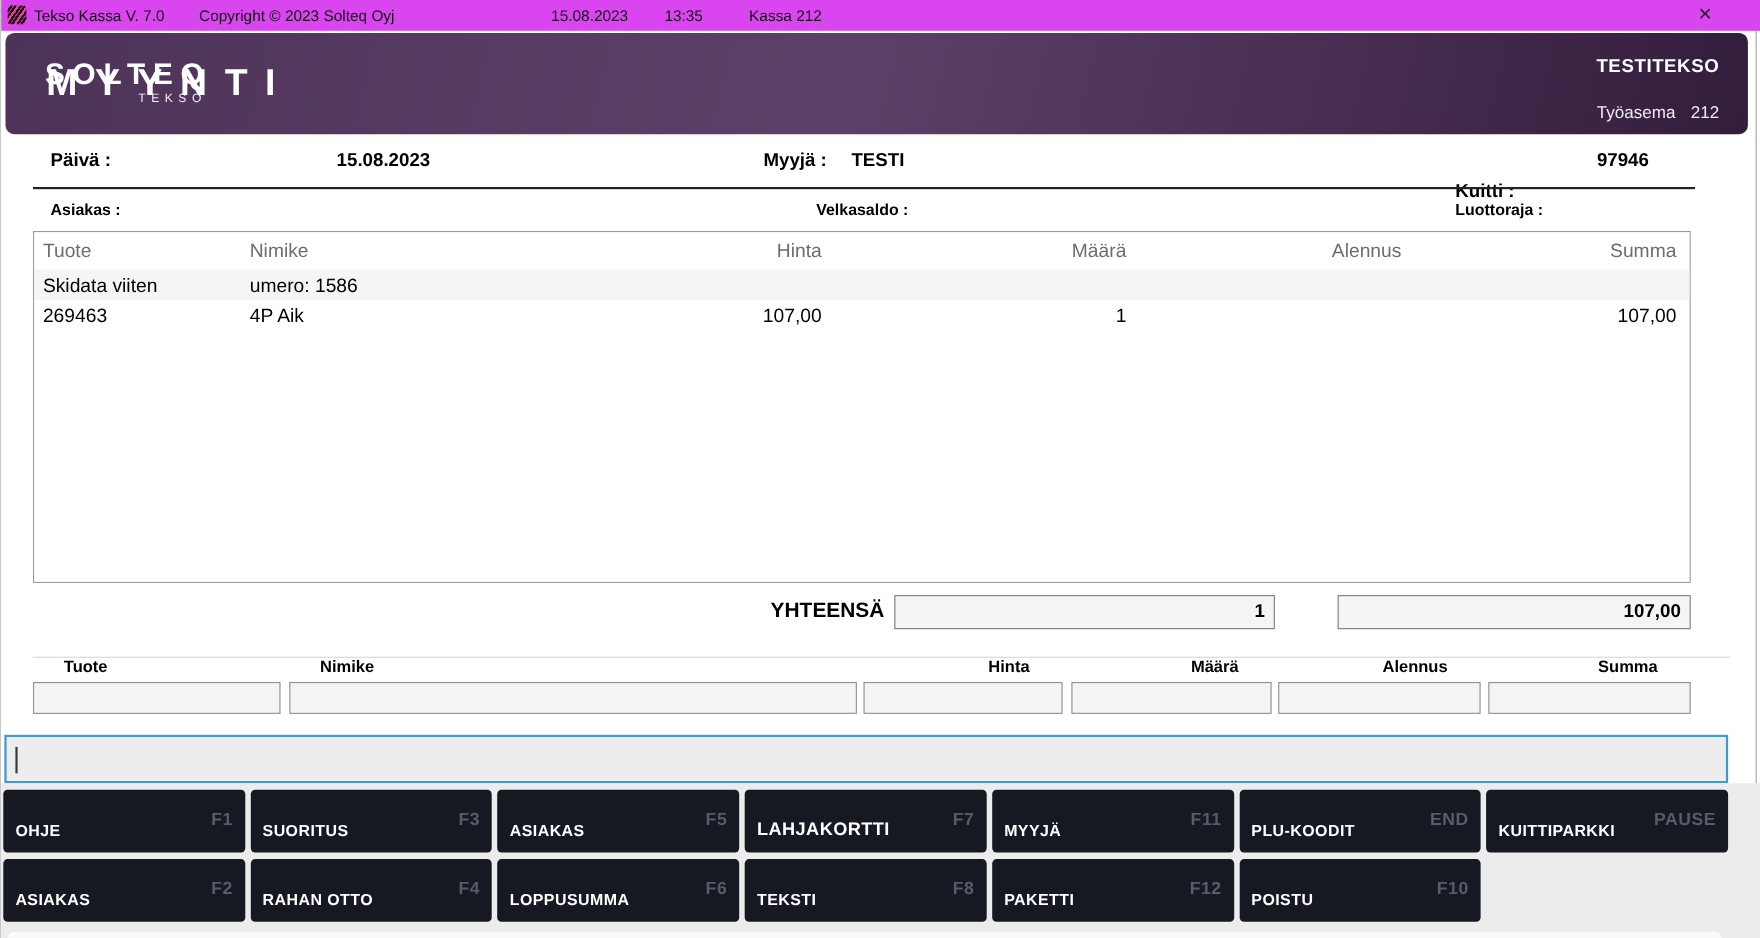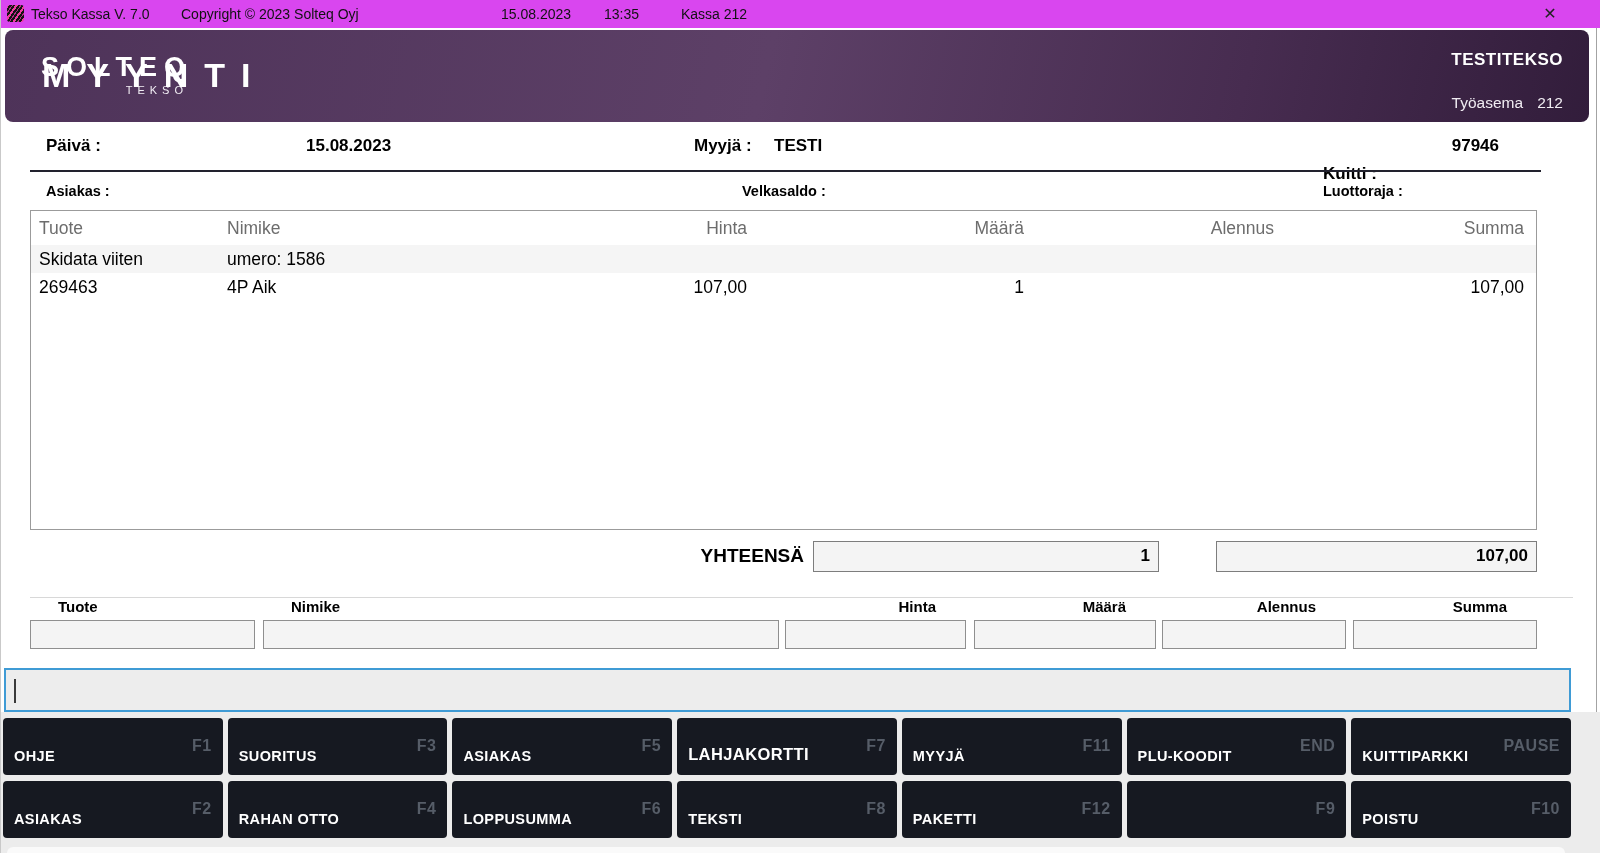--- a/index.html
+++ b/index.html
@@ -256,23 +256,19 @@
     </div>
     <div class="fkey">
       <span class="fk-label">TEKSTI</span>
       <span class="fk-key">F8</span>
     </div>
     <div class="fkey">
       <span class="fk-label">PAKETTI</span>
       <span class="fk-key">F12</span>
     </div>
     <div class="fkey">
-      <span class="fk-label"></span>
-      <span class="fk-key">F9</span>
-    </div>
-    <div class="fkey">
       <span class="fk-label">POISTU</span>
       <span class="fk-key">F10</span>
     </div>
   </div>
 
   <div class="next-row-hint"></div>
 </div>
 
 </body></html>

